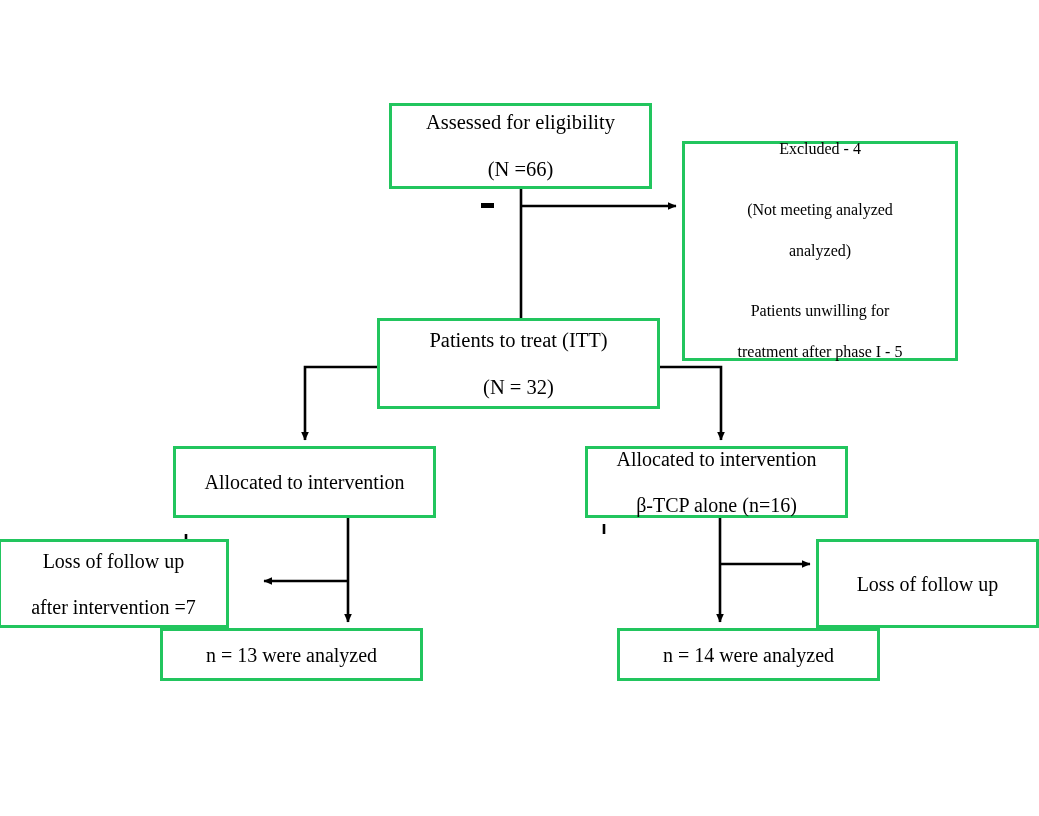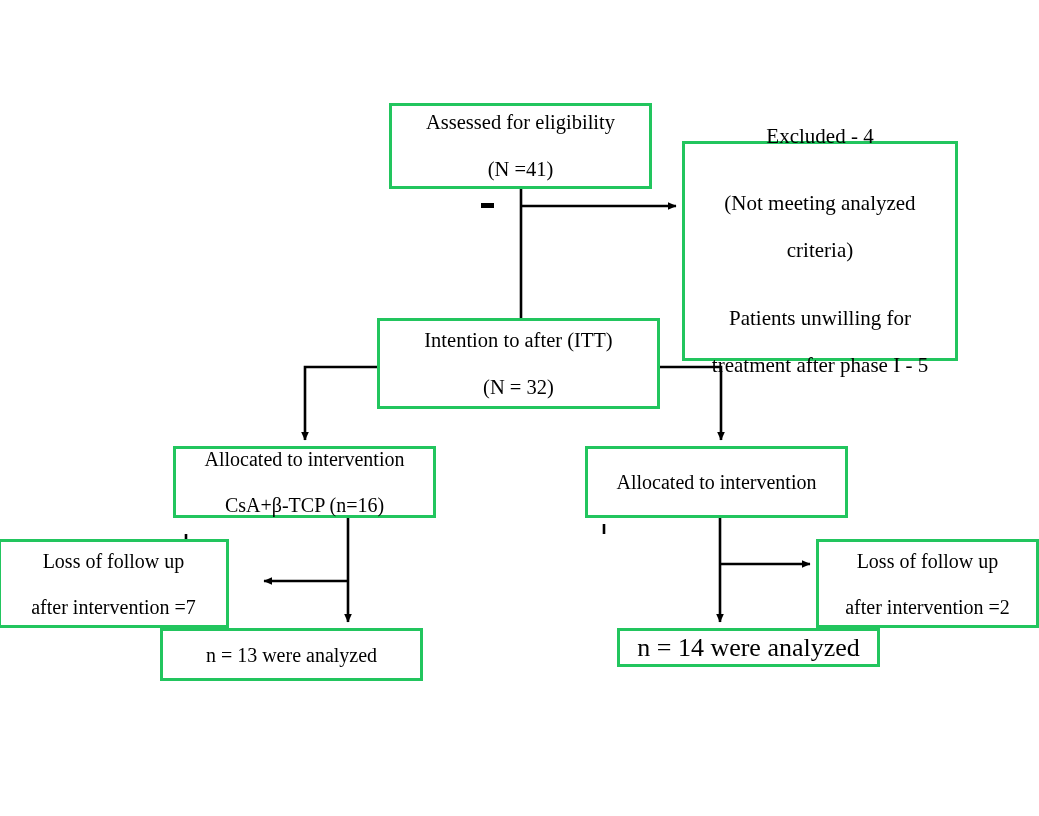--- a/index.html
+++ b/index.html
@@ -42,28 +42,28 @@
   .node-line {
     display: block;
     white-space: nowrap;
   }
   .node-gap {
     display: block;
     height: 0.85em;
   }
   
   #node-assessed      { left: 389px; top: 103px;  width: 263px; height: 86px;  font-size: 20.5px; }
-  #node-excluded      { left: 682px; top: 141px;  width: 276px; height: 220px; font-size: 21px; }
+  #node-excluded      { left: 682px; top: 141px;  width: 276px; height: 220px; font-size: 16px; }
   #node-itt           { left: 377px; top: 318px;  width: 283px; height: 91px;  font-size: 20.5px; }
   #node-alloc-left    { left: 173px; top: 446px;  width: 263px; height: 72px;  font-size: 20px; }
   #node-alloc-right   { left: 585px; top: 446px;  width: 263px; height: 72px;  font-size: 20px; }
   #node-loss-left     { left: -2px;  top: 539px;  width: 231px; height: 89px;  font-size: 20px; z-index: 5; }
   #node-loss-right    { left: 816px; top: 539px;  width: 223px; height: 89px;  font-size: 20px; z-index: 5; }
   #node-analyzed-left { left: 160px; top: 628px;  width: 263px; height: 53px;  font-size: 20px; z-index: 4; justify-content: center; }
-  #node-analyzed-right{ left: 617px; top: 628px;  width: 263px; height: 39px;  font-size: 26px; z-index: 4; }
+  #node-analyzed-right{ left: 617px; top: 628px;  width: 263px; height: 53px;  font-size: 20px; z-index: 4; }
 </style>
 </head>
 <body>
 
 <div id="flow-root">
 
   <svg id="flow-svg" viewBox="0 0 1039 816">
     <defs>
       <marker id="arrowhead" markerWidth="9" markerHeight="8" refX="8.4" refY="4" orient="auto" markerUnits="userSpaceOnUse">
         <path d="M0,0 L9,4 L0,8 z" fill="#000000"></path>
@@ -88,55 +88,54 @@
 
     <path d="M720,518 L720,622" fill="none" stroke="#000000" stroke-width="2.6" marker-end="url(#arrowhead)"></path>
 
     <path d="M720,564 L810,564" fill="none" stroke="#000000" stroke-width="2.6" marker-end="url(#arrowhead)"></path>
 
     <path d="M604,524 L604,534" fill="none" stroke="#000000" stroke-width="2.6"></path>
   </svg>
 
   <div class="node-box" id="node-assessed">
     <span class="node-line">Assessed for eligibility</span>
-    <span class="node-line">(N =41)</span>
+    <span class="node-line">(N =66)</span>
   </div>
 
   <div class="node-box" id="node-excluded">
     <span class="node-line">Excluded - 4</span>
     <span class="node-gap"></span>
     <span class="node-line">(Not meeting analyzed</span>
-    <span class="node-line">criteria)</span>
+    <span class="node-line">analyzed)</span>
     <span class="node-gap"></span>
     <span class="node-line">Patients unwilling for</span>
     <span class="node-line">treatment after phase I - 5</span>
   </div>
 
   <div class="node-box" id="node-itt">
-    <span class="node-line">Intention to after (ITT)</span>
+    <span class="node-line">Patients to treat (ITT)</span>
     <span class="node-line">(N = 32)</span>
   </div>
 
   <div class="node-box" id="node-alloc-left">
     <span class="node-line">Allocated to intervention</span>
-    <span class="node-line">CsA+β-TCP (n=16)</span>
   </div>
 
   <div class="node-box" id="node-alloc-right">
     <span class="node-line">Allocated to intervention</span>
+    <span class="node-line">β-TCP alone (n=16)</span>
   </div>
 
   <div class="node-box" id="node-loss-left">
     <span class="node-line">Loss of follow up</span>
     <span class="node-line">after intervention =7</span>
   </div>
 
   <div class="node-box" id="node-loss-right">
     <span class="node-line">Loss of follow up</span>
-    <span class="node-line">after intervention =2</span>
   </div>
 
   <div class="node-box" id="node-analyzed-left">
     <span class="node-line">n = 13 were analyzed</span>
   </div>
 
   <div class="node-box" id="node-analyzed-right">
     <span class="node-line">n = 14 were analyzed</span>
   </div>
 

